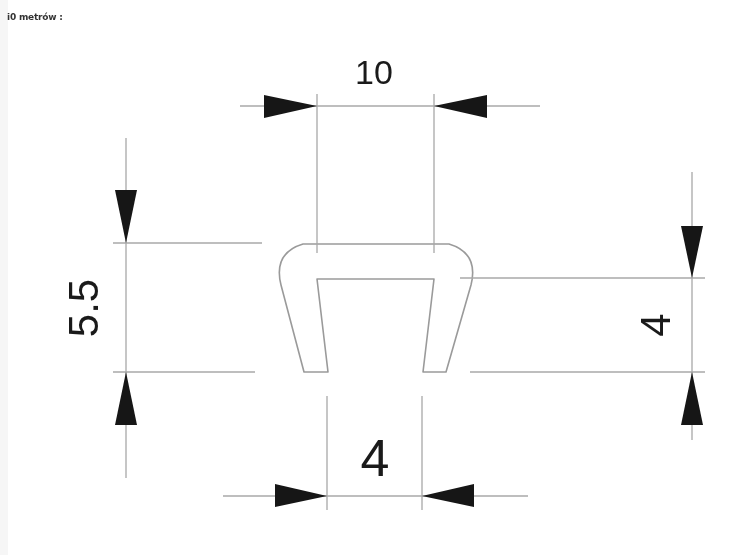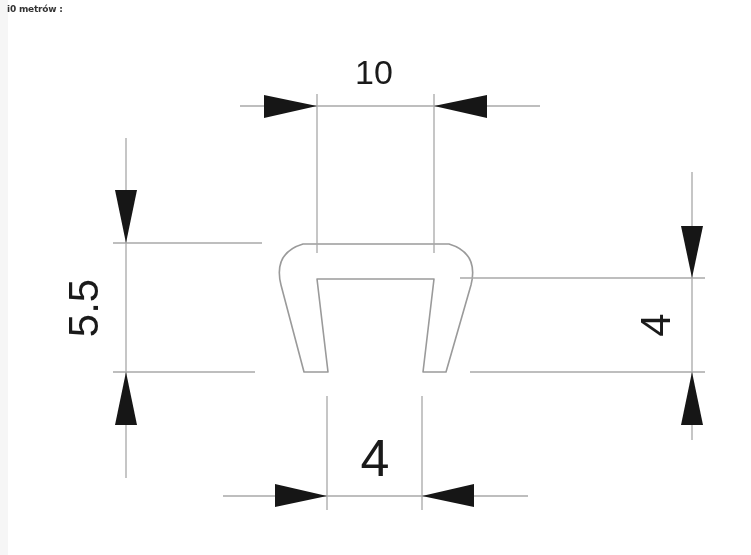--- a/index.html
+++ b/index.html
@@ -6,21 +6,21 @@
     body {
       width: 751px; height: 555px; overflow: hidden;
       background: #ffffff; position: relative;
       font-family: "Liberation Sans", sans-serif;
     }
     .left-strip {
       position: absolute; left: 0; top: 0; width: 8px; height: 555px;
       background: #f6f6f6;
     }
     .caption {
-      position: absolute; left: 7px; top: 4px;
+      position: absolute; left: 7px; top: 12px;
       font-family: "DejaVu Sans", sans-serif;
       font-size: 9px; font-weight: bold; color: #333333;
       letter-spacing: -0.2px;
     }
     svg.drawing { position: absolute; left: 0; top: 0; }
     .dim-line { stroke: #a8a8a8; stroke-width: 1.3; fill: none; }
     .profile { stroke: #9a9a9a; stroke-width: 1.6; fill: none; stroke-linejoin: round; }
     .arrow { fill: #161616; }
     .dim-text { font-family: "Liberation Sans", sans-serif; fill: #1a1a1a; }
   </style>

